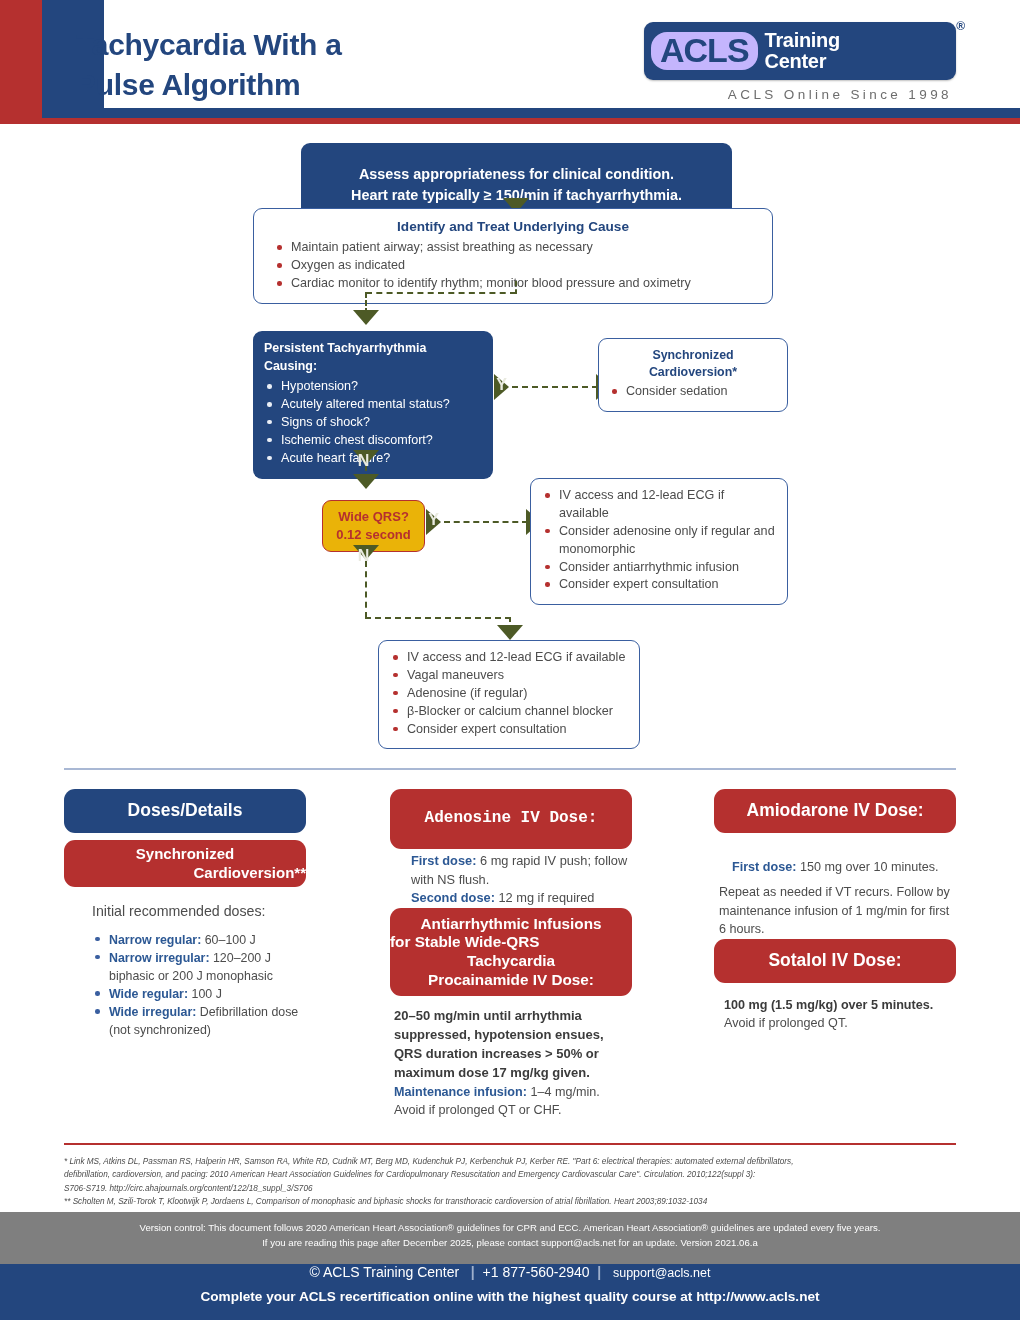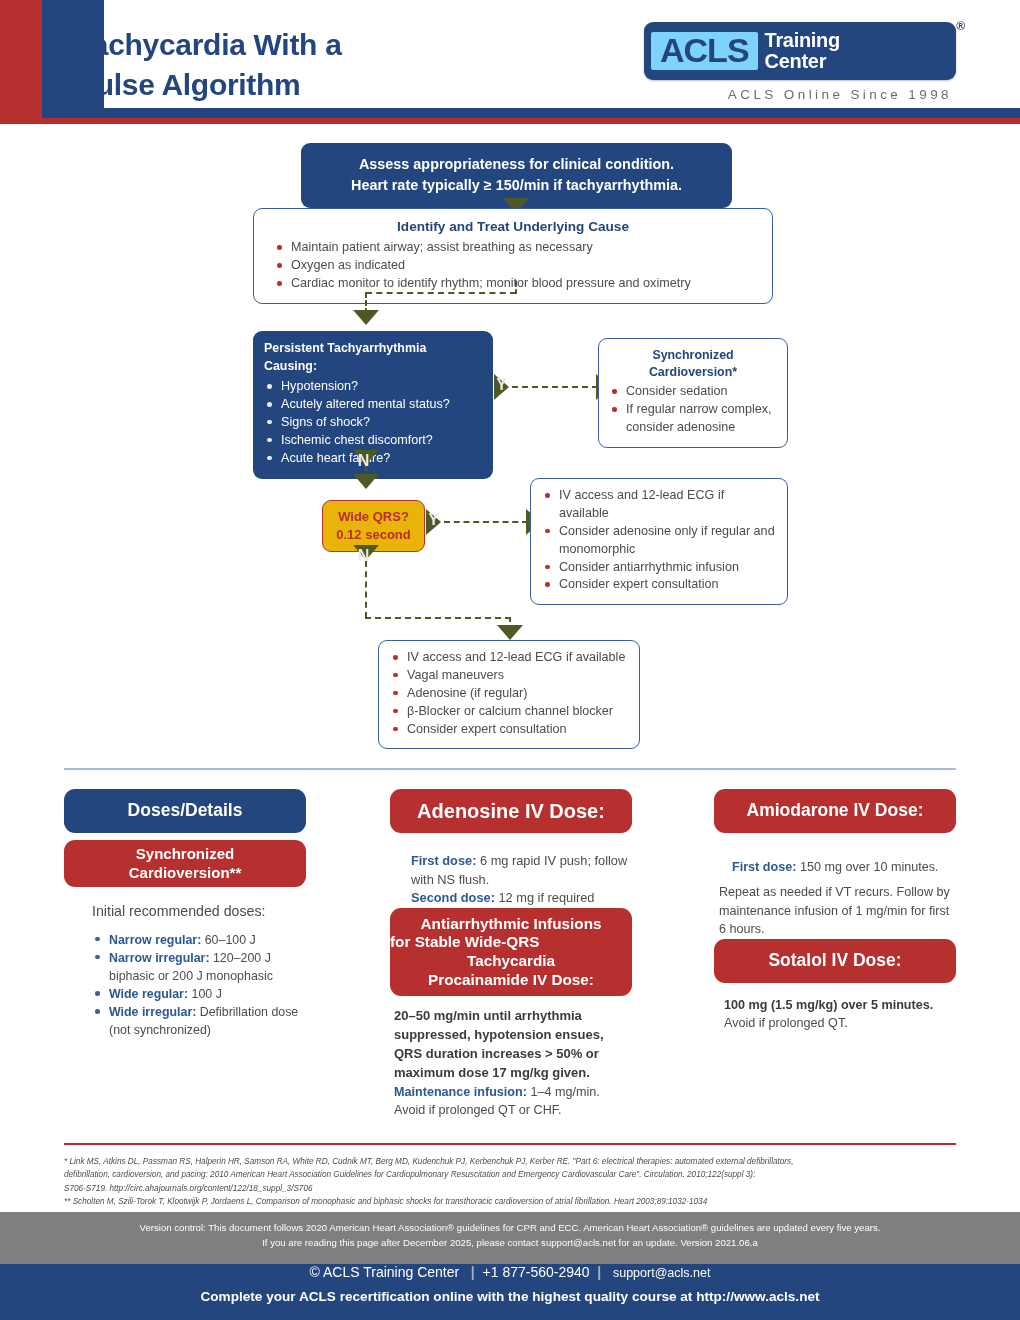--- a/index.html
+++ b/index.html
@@ -26,21 +26,21 @@
     line-height:1.32; letter-spacing:-0.3px;
   }
 
   .logo-wrap { position:absolute; left:644px; top:22px; width:312px; }
   .logo-box {
     position:relative; background:#23467e; border-radius:9px;
     height:58px; display:flex; align-items:center; padding:5px 8px 5px 7px;
     box-shadow:0 1px 2px rgba(0,0,0,.25);
   }
   .logo-acls {
-    background:#7dd3fc; border-radius:2px; color:#23467e;
+    background:#c4b5fd; border-radius:16px; color:#23467e;
     font-weight:bold; font-size:34px; letter-spacing:-1px;
     padding:1px 9px 3px 9px; line-height:1.02;
   }
   .logo-tc {
     color:#fff; font-weight:bold; font-size:20px; line-height:1.03;
     margin-left:7px; letter-spacing:-0.3px;
   }
   .logo-reg { position:absolute; right:-9px; top:-3px; color:#23467e; font-size:12px; font-weight:bold; }
   .logo-sub {
     text-align:right; color:#6d6d6d; font-size:13.5px; letter-spacing:3.4px;
@@ -150,21 +150,21 @@
         <div>Center</div>
       </div>
       <div class="logo-reg">®</div>
     </div>
     <div class="logo-sub">ACLS Online Since 1998</div>
   </div>
 </div>
 
 <div class="flow">
 
-  <div class="box filled" style="left:301px; top:25px; width:431px; padding:11px 10px 12px;">
+  <div class="box filled" style="left:301px; top:25px; width:431px; padding:21px 10px 12px;">
     <div class="box-title" style="font-size:14.4px; line-height:1.45;">
       <div>Assess appropriateness for clinical condition.</div>
       <div>Heart rate typically ≥ 150/min if tachyarrhythmia.</div>
     </div>
   </div>
 
   <div class="vdash" style="left:515px; top:80px; height:18px;"></div>
   <div class="tri-down" style="left:503px; top:80px;"></div>
 
   <div class="box outlined" style="left:253px; top:90px; width:520px; padding:8px 20px 10px;">
@@ -197,21 +197,20 @@
   <div class="hdash" style="left:512px; top:268px; width:86px;"></div>
   <div class="tri-right" style="left:596px; top:256px;"></div>
 
   <div class="box outlined" style="left:598px; top:220px; width:190px; padding:8px 10px 10px;">
     <div class="box-title blue" style="font-size:12.4px; line-height:1.34; margin-bottom:3px;">
       <div>Synchronized</div>
       <div>Cardioversion*</div>
     </div>
     <ul class="bul red">
       <li>Consider sedation</li>
-      <li>If regular narrow complex, consider adenosine</li>
     </ul>
   </div>
 
   <div class="tri-down" style="left:353px; top:332px;"></div>
   <div class="yn-label" style="left:356px; top:334px; width:15px;">N</div>
   <div class="vdash" style="left:365px; top:348px; height:13px;"></div>
   <div class="tri-down" style="left:353px; top:356px;"></div>
 
   <div class="box redline" style="left:322px; top:382px; width:103px; padding:7px 6px 8px; text-align:center;">
     <div style="font-weight:bold; font-size:13px; line-height:1.35;">
@@ -254,34 +253,34 @@
 
 <div class="doses">
   <div class="sep-top"></div>
 
   <div class="pill blue" style="left:64px; top:21px; width:242px; height:44px; font-size:17.5px;">
     <span>Doses/Details</span>
   </div>
 
   <div class="pill red" style="left:64px; top:72px; width:242px; height:47px; font-size:15px; flex-direction:column;">
     <span style="display:block; width:100%; text-align:center;">Synchronized</span>
-    <span style="display:block; width:100%; text-align:center;">Cardioversion**</span>
+    <span style="display:block; width:100%; text-align:right;">Cardioversion**</span>
   </div>
 
   <div class="dose-text" style="left:92px; top:133px; width:215px;">
     <div style="font-size:14.2px; color:#4c4c4c;">Initial recommended doses:</div>
     <ul class="bul blue" style="margin-top:9px;">
       <li><span class="lbl">Narrow regular:</span><span> 60–100 J</span></li>
       <li><span class="lbl">Narrow irregular:</span><span> 120–200 J biphasic or 200 J monophasic</span></li>
       <li><span class="lbl">Wide regular:</span><span> 100 J</span></li>
       <li><span class="lbl">Wide irregular:</span><span> Defibrillation dose (not synchronized)</span></li>
     </ul>
   </div>
 
-  <div class="pill red" style="left:390px; top:21px; width:242px; height:44px; font-size:20px;">
+  <div class="pill red" style="left:390px; top:21px; width:242px; height:60px; font-size:16px;font-family:Liberation Mono, monospace;">
     <span>Adenosine IV Dose:</span>
   </div>
 
   <div class="dose-text" style="left:411px; top:84px; width:225px;">
     <div style="font-size:12.8px;">
       <span class="lbl">First dose:</span><span> 6 mg rapid IV push; follow with NS flush.</span>
     </div>
     <div style="font-size:12.8px;">
       <span class="lbl">Second dose:</span><span> 12 mg if required</span>
     </div>

